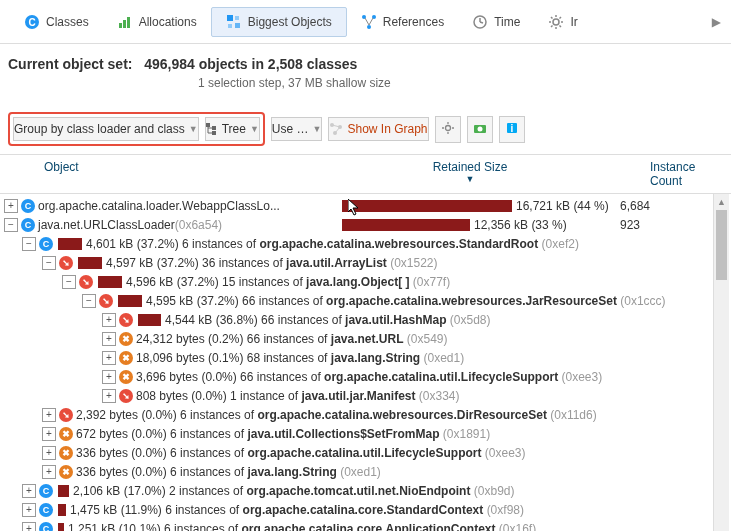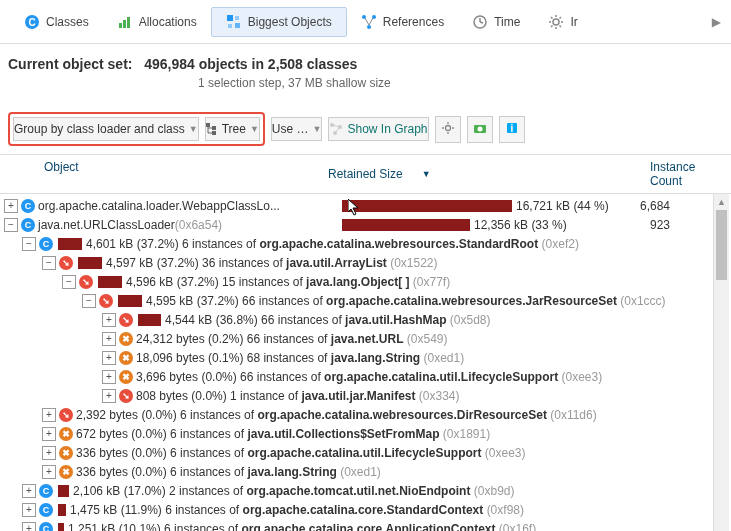--- a/index.html
+++ b/index.html
@@ -12,43 +12,43 @@
   .more-arrow { margin-left: auto; color: #888; cursor: pointer; }
   
   .summary { padding: 12px 8px 16px 8px; }
   .summary-title { font-size: 14px; font-weight: bold; }
   .summary-sub { color: #666; margin-top: 4px; margin-left: 190px; }
   
   .toolbar { display: flex; align-items: center; gap: 6px; padding: 6px 8px; }
   .red-box { border: 2px solid #e74c3c; border-radius: 4px; padding: 3px; display: flex; gap: 6px; align-items: center; }
   .btn { background: #f5f5f5; border: 1px solid #ccc; padding: 4px 0; display: flex; align-items: center; gap: 4px; cursor: pointer; font-size: 12px; color: #333; }
   .btn.icon-only { padding: 4px 5px; }
-  .btn.disabled { color: #0f766e; }
+  .btn.disabled { color: #c2410c; }
   .chev { font-size: 9px; color: #888; }
   
   .table-header { display: flex; border-top: 1px solid #ddd; border-bottom: 1px solid #ddd; background: #fff; margin-top: 2px; }
   .th { padding: 5px 8px; color: #0c4a6e; font-size: 12px; }
   .th.object { width: 320px; padding-left: 44px; }
-  .th.retained { width: 300px; display: flex; align-items: center; gap: 19px; }
+  .th.retained { width: 300px; display: flex; align-items: center; gap: 0; flex-direction: column; }
   .th.instance { flex: 1; padding-left: 30px; }
   
   .tree { padding: 2px 0 8px 0; overflow: hidden; }
   .row { display: flex; align-items: center; height: 19px; white-space: nowrap; position: relative; }
   .indent { display: inline-block; }
   .toggle { width: 14px; height: 14px; border: 1px solid #999; display: inline-flex; align-items: center; justify-content: center; font-size: 10px; color: #555; cursor: pointer; background: #fff; margin-right: 2px;}
   .ico { width: 14px; height: 14px; border-radius: 50%; display: inline-flex; align-items: center; justify-content: center; color: #fff; font-size: 9px; font-weight: bold; margin: 0 3px 0 1px; flex-shrink: 0; }
   .ico.C { background: #2196f3; }
   .ico.O { background: #e67e22; }
   .ico.OR { background: #e74c3c; }
   .bar { height: 12px; background: #8b1a1a; display: inline-block; margin: 0 4px 0 2px; }
   .txt { color: #333; }
   .bold { font-weight: bold; }
   .faded { color: #999; }
   .col-ret { position: absolute; left: 340px; display: flex; align-items: center; }
-  .col-inst { position: absolute; left: 620px; text-align: right; width: 50px; }
+  .col-inst { position: absolute; left: 620px; text-align: left; width: 50px; }
   .scrollbar { position: absolute; right: 2px; top: 0; bottom: 0; width: 16px; background: #f0f0f0; border-left: 1px solid #ddd; }
   .scroll-arrow { height: 16px; display: flex; align-items: center; justify-content: center; color: #888; font-size: 9px; cursor: pointer; }
   .scroll-thumb { background: #c0c0c0; height: 70px; margin: 0 2px; }
   .tree-wrap { position: relative; }
   .cursor-ico { position: absolute; left: 348px; top: 3px; font-size: 13px; color: #000; z-index: 5; }
 </style>
 </head>
 <body>
 
 <div class="tabs">

